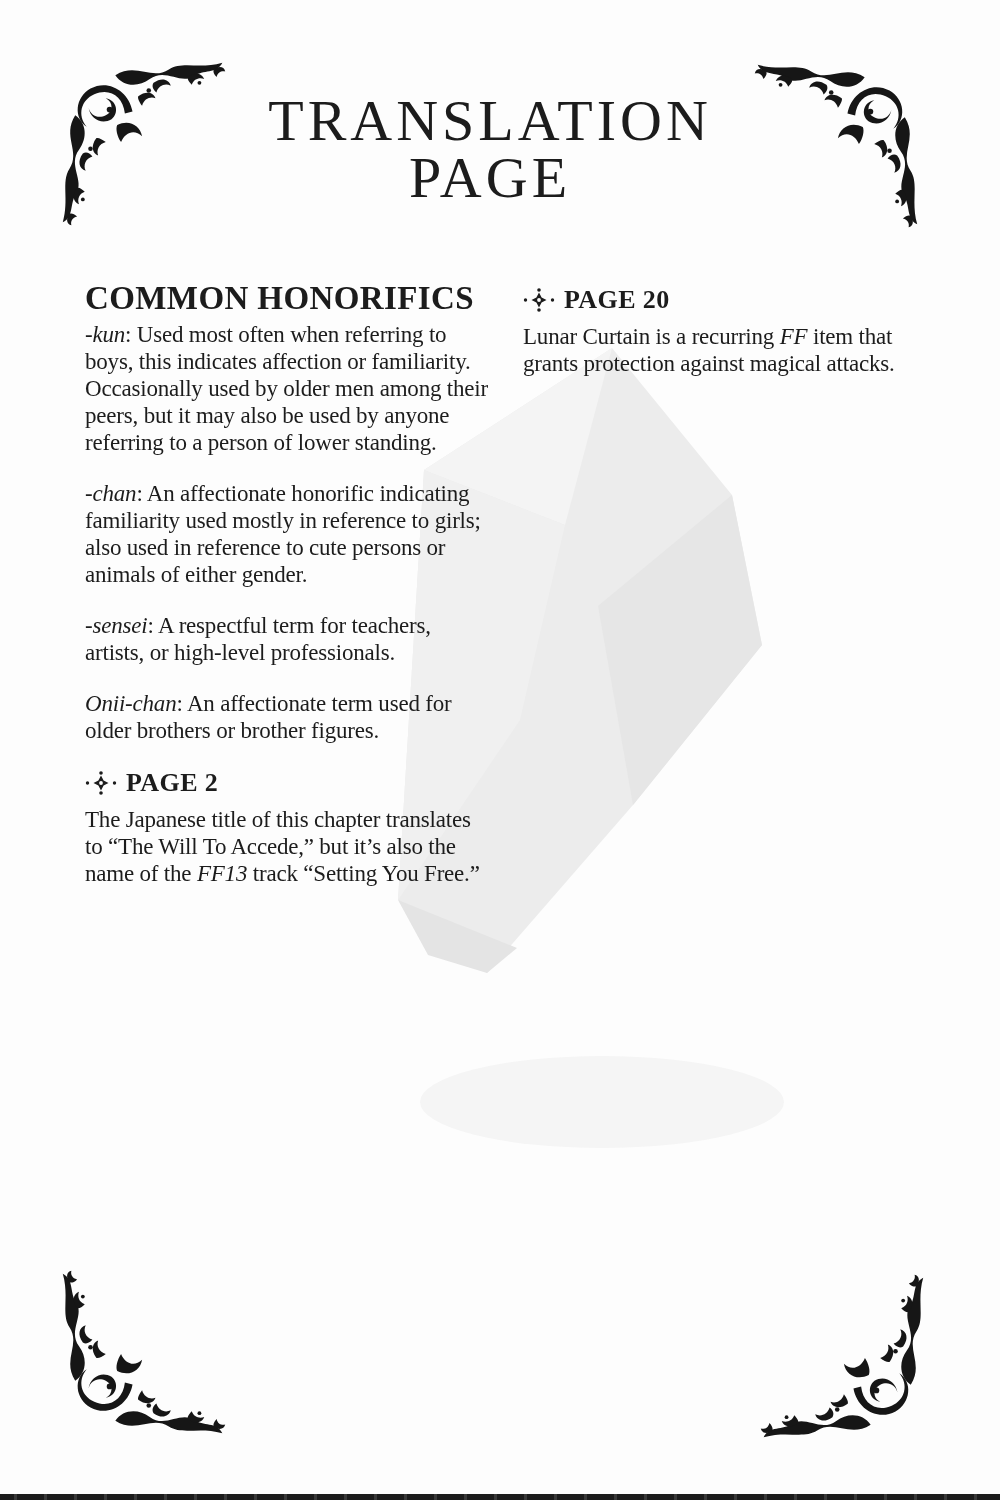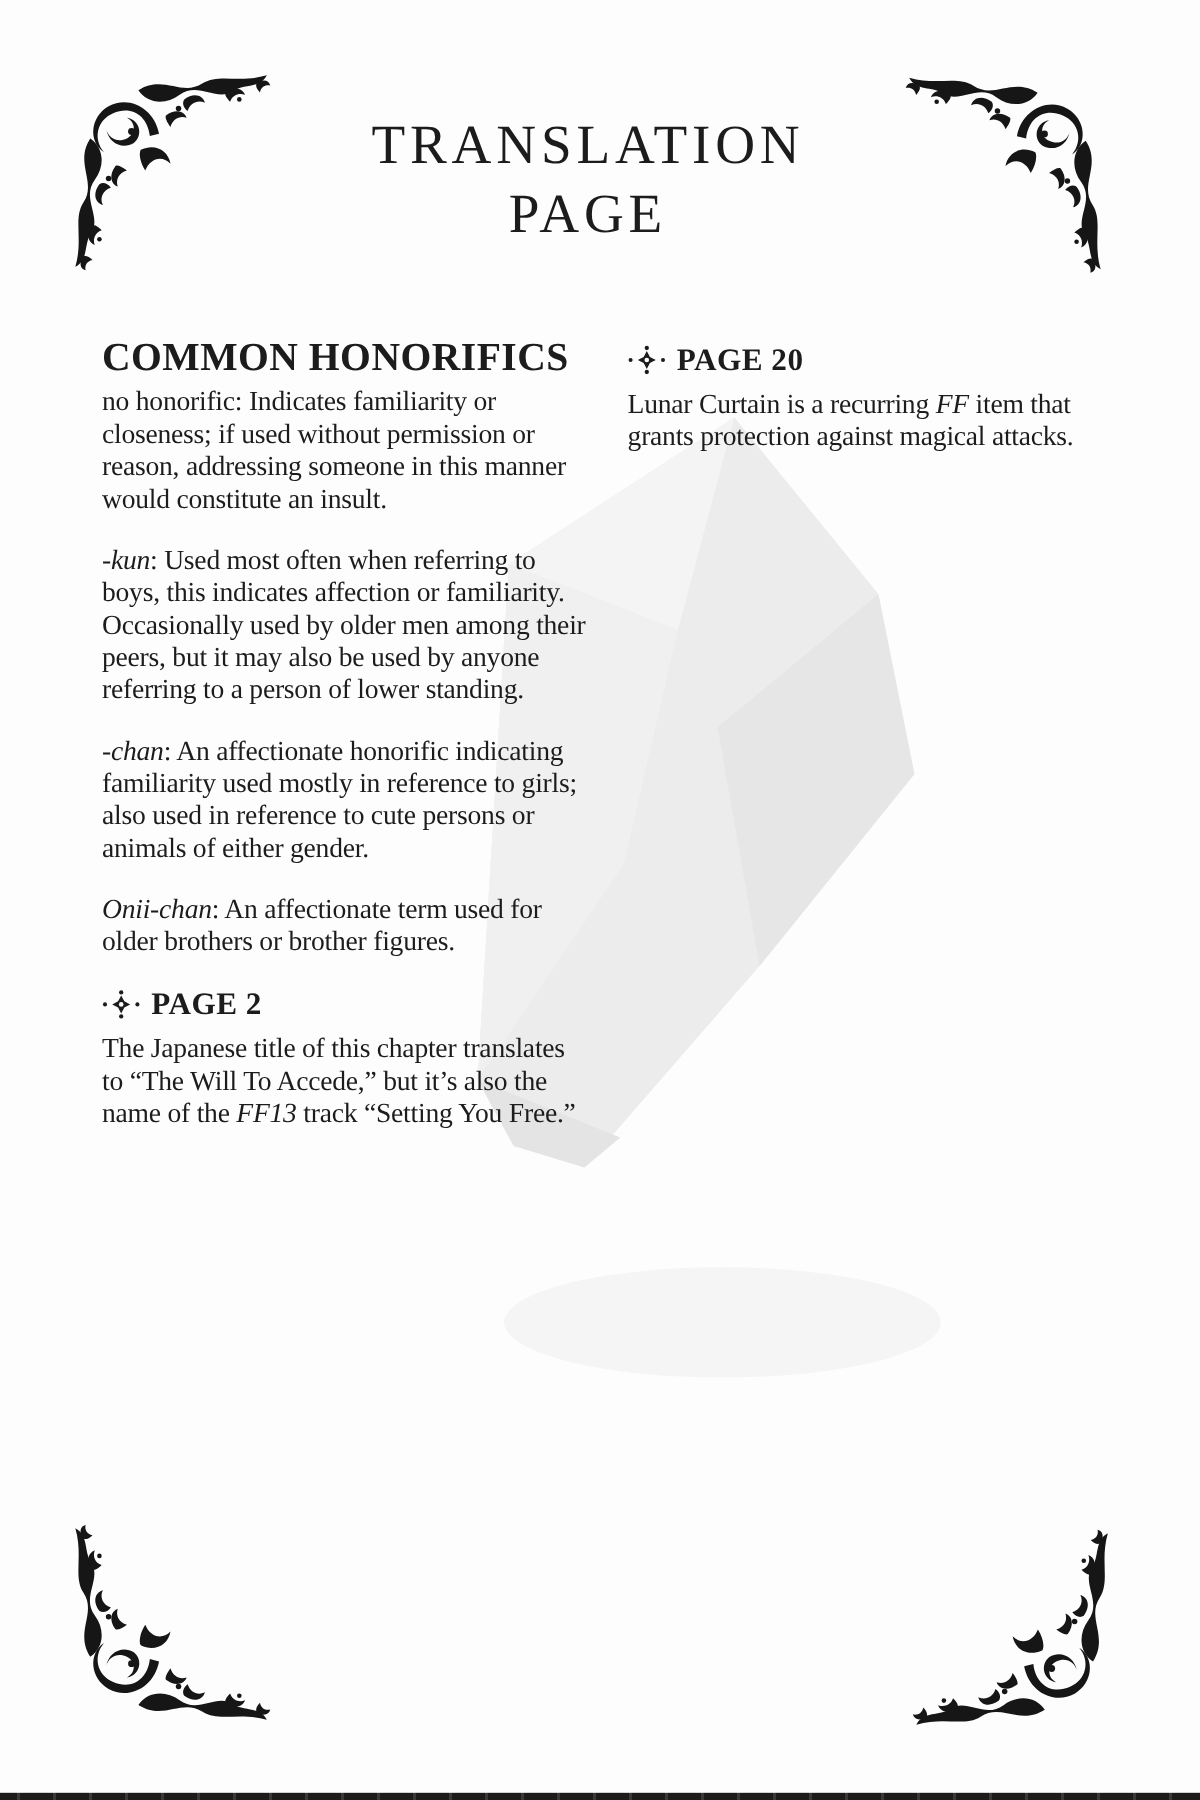--- a/index.html
+++ b/index.html
@@ -22,21 +22,21 @@
   .corner{position:absolute;width:172px;height:172px;z-index:1;}
   .corner svg{width:100%;height:100%;display:block;fill:#161616;}
   .corner.tl{left:58px;top:58px;}
   .corner.tr{left:750px;top:60px;transform:scaleX(-1);}
   .corner.bl{left:58px;top:1266px;transform:scaleY(-1);}
   .corner.br{left:756px;top:1270px;transform:scale(-1,-1);}
   
   .title{
     position:absolute;top:92px;left:0;width:980px;z-index:2;
     text-align:center;
-    font-size:46px;line-height:57px;letter-spacing:4px;
+    font-size:58px;line-height:57px;letter-spacing:4px;
     font-weight:400;
   }
   .title div{white-space:nowrap;}
   
   .col{
     position:absolute;z-index:2;width:408px;
     font-size:23px;line-height:27px;letter-spacing:-0.2px;
   }
   .col.left{left:85px;top:283px;}
   .col.right{left:523px;top:285px;}
@@ -164,23 +164,23 @@
   </svg>
 </div>
 
 <header class="title">
   <div>TRANSLATION</div>
   <div>PAGE</div>
 </header>
 
 <section class="col left">
   <h2 class="section-heading">COMMON HONORIFICS</h2>
-  <p class="entry"><span>no honorific: Indicates familiarity or closeness; if used without permission or reason, addressing someone in this manner would constitute an insult.</span></p>
   <p class="entry"><em>-kun</em><span>: Used most often when referring to boys, this indicates affection or familiarity. Occasionally used by older men among their peers, but it may also be used by anyone referring to a person of lower standing.</span></p>
   <p class="entry"><em>-chan</em><span>: An affectionate honorific indicating familiarity used mostly in reference to girls; also used in reference to cute persons or animals of either gender.</span></p>
+  <p class="entry"><em>-sensei</em><span>: A respectful term for teachers, artists, or high-level professionals.</span></p>
   <p class="entry"><em>Onii-chan</em><span>: An affectionate term used for older brothers or brother figures.</span></p>
 
   <div class="note">
     <h3 class="note-heading">
       <span class="ornament">
         <svg width="32" height="26" viewBox="0 0 32 26" aria-hidden="true">
           <circle cx="2.5" cy="13" r="1.7"></circle>
           <circle cx="29.5" cy="13" r="1.7"></circle>
           <circle cx="16" cy="3" r="1.8"></circle>
           <circle cx="16" cy="23" r="1.8"></circle>

